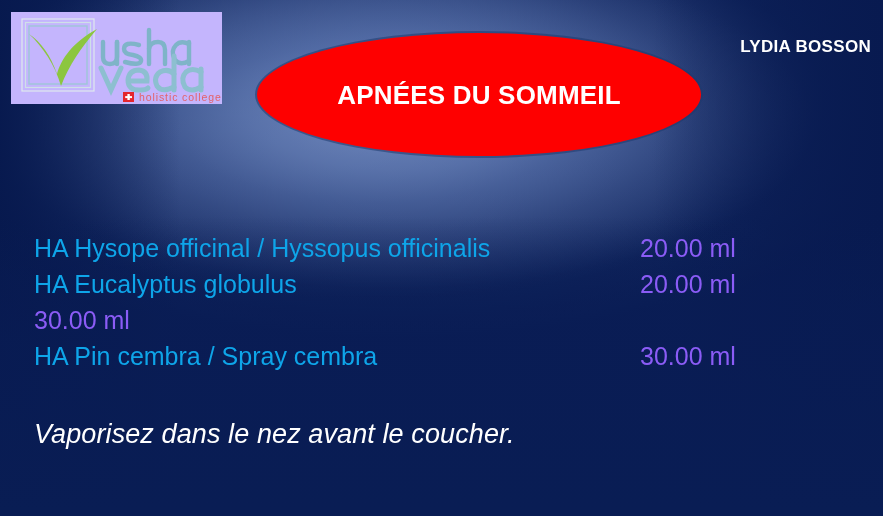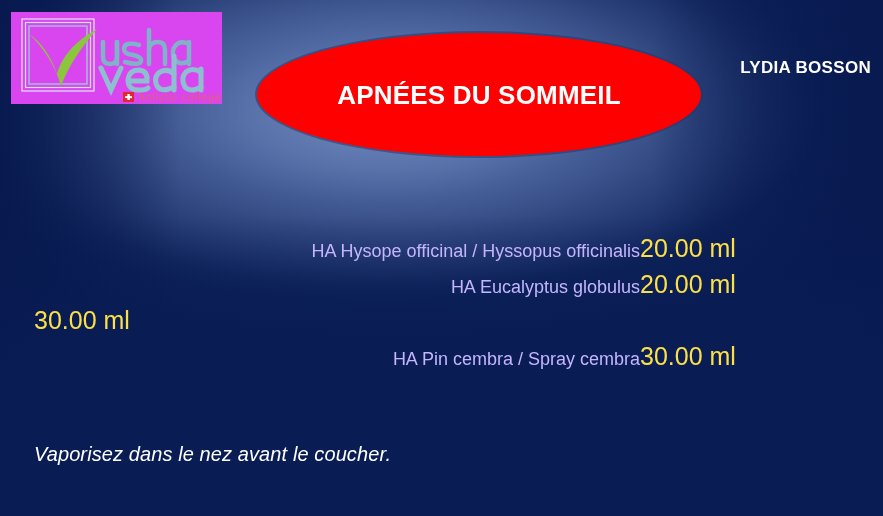--- a/index.html
+++ b/index.html
@@ -64,21 +64,21 @@
     background: linear-gradient(to left, rgba(8,26,80,0.98) 0%, rgba(8,26,80,0.55) 50%, rgba(8,26,80,0) 100%);
   }
 
   
   .logo-box {
     position: absolute;
     left: 11px;
     top: 12px;
     width: 211px;
     height: 92px;
-    background: #d946ef;
+    background: #c4b5fd;
   }
   .logo-inner {
     position: absolute;
     inset: 0;
   }
 
   
   .title-ellipse {
     position: absolute;
     left: 257px;
@@ -100,21 +100,21 @@
     letter-spacing: 0.2px;
     line-height: 36px;
     text-align: center;
     white-space: nowrap;
   }
 
   
   .presenter {
     position: absolute;
     right: 12px;
-    top: 58px;
+    top: 37px;
     color: #ffffff;
     font-weight: bold;
     font-size: 17px;
     letter-spacing: 0.3px;
     white-space: nowrap;
   }
 
   
   .body-area {
     position: absolute;
@@ -135,44 +135,43 @@
   .ingredients {
     margin-top: 44px;
   }
   .ing-row {
     display: flex;
     align-items: baseline;
     height: 36px;
   }
   .ing-name {
     width: 606px;
-    font-size: 18px;
+    font-size: 25px;
     line-height: 36px;
-    color: #c4b5fd;
-    white-space: nowrap;
-    text-align: right;
+    color: #0ea5e9;
+    white-space: nowrap;
   }
   .ing-qty {
     font-size: 25px;
     line-height: 36px;
-    color: #fde047;
+    color: #8b5cf6;
     white-space: nowrap;
   }
   .misspelled {
     
     text-decoration-color: #e0262a;
     text-decoration-style: wavy;
     text-decoration-thickness: 1px;
     text-underline-offset: 2px;
   }
 
   .footnote {
-    margin-top: 63px;
+    margin-top: 43px;
     font-style: italic;
-    font-size: 20px;
+    font-size: 27px;
     line-height: 34px;
     color: #ffffff;
     letter-spacing: 0.1px;
   }
 </style>
 </head>
 <body>
 
 <div class="slide">
 

